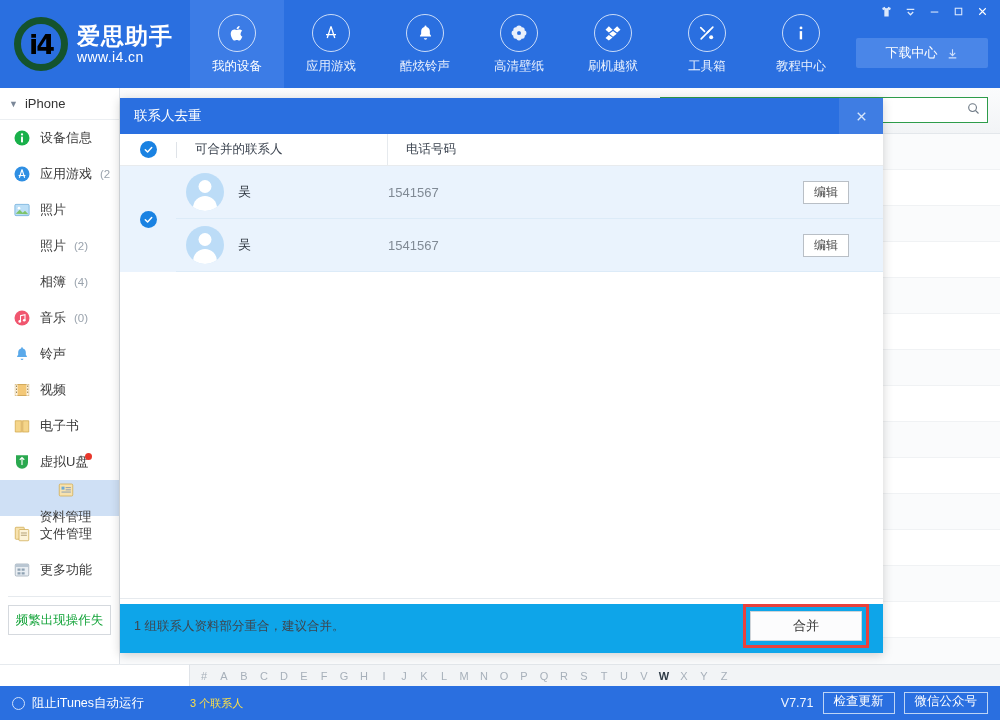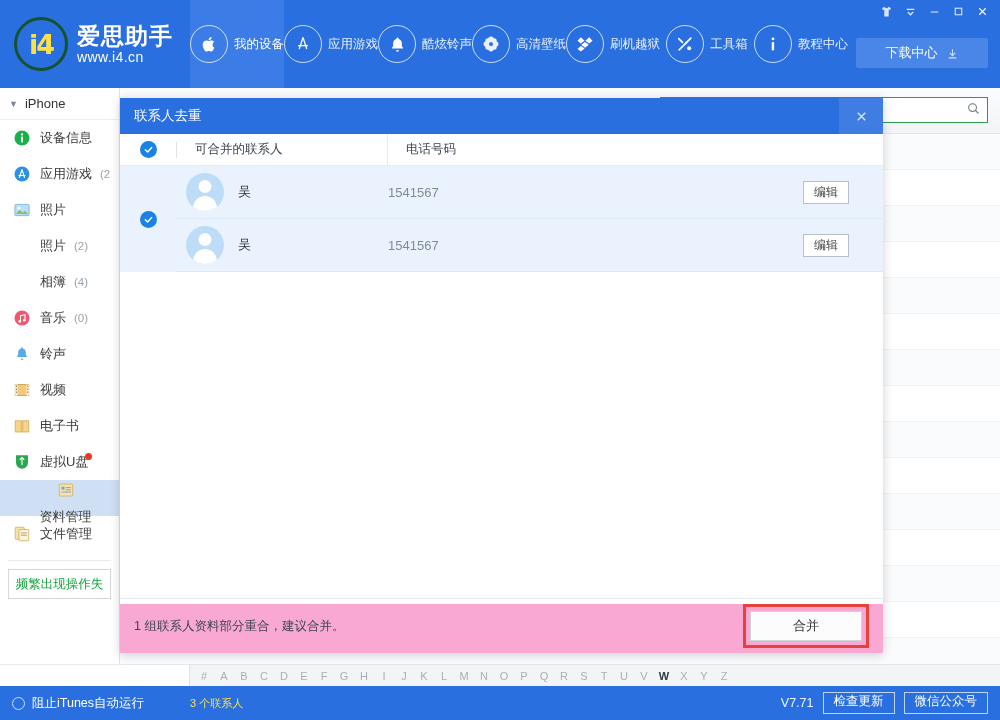--- a/index.html
+++ b/index.html
@@ -21,34 +21,34 @@
     background: #2a6fe0;
     display: flex; align-items: stretch;
   }
   .brand {
     width: 190px; height: 88px;
     display: flex; align-items: center; gap: 9px;
     padding-left: 14px;
   }
   .brand-logo {
     width: 54px; height: 54px; border-radius: 50%;
-    border: 3px solid #14532d;
+    border: 7px solid #14532d;
     display: flex; align-items: center; justify-content: center;
-    color: #fde047; font-size: 27px; font-weight: bold;
+    color: #000000; font-size: 27px; font-weight: bold;
     letter-spacing: -2px;
     font-family: "DejaVu Sans", sans-serif;
   }
   .brand-text { color: #fff; line-height: 1.05; }
   .brand-cn { font-size: 23px; font-weight: bold; letter-spacing: 1px; }
   .brand-url { font-size: 14px; letter-spacing: 0.4px; margin-top: 2px; }
 
   .navitems { display: flex; align-items: stretch; height: 88px; }
   .navitem {
     width: 94px; height: 88px;
-    display: flex; flex-direction: row; align-items: center;
+    display: flex; flex-direction: column; align-items: center;
     justify-content: center; gap: 6px;
     color: #eaf1fd; font-size: 12.5px;
     cursor: pointer;
   }
   .navitem.active { background: #3c7ce6; color: #fff; }
   .navicon {
     width: 38px; height: 38px; border-radius: 50%;
     border: 1.4px solid rgba(255,255,255,.75);
     display: flex; align-items: center; justify-content: center;
     color: #fff;
@@ -191,21 +191,21 @@
   .sb-btn {
     height: 22px; padding: 0 10px;
     border: 1px solid #bcd4f5; color: #fff; font-size: 12.5px;
     display: flex; align-items: flex-start; cursor: pointer;
   }
 
   
   .modal-wrap {
     position: absolute; left: 120px; top: 98px;
     width: 763px; height: 555px;
-    background: #f9a8d4;
+    background: #0ea5e9;
     box-shadow: 0 2px 10px rgba(0,0,0,.18);
   }
   .modal-title {
     height: 36px; background: #2a6fe0; color: #fff;
     display: flex; align-items: center;
     padding-left: 14px; font-size: 13.5px;
     position: relative;
   }
   .modal-close {
     position: absolute; right: 0; top: 0;
@@ -548,20 +548,33 @@
         <svg width="18" height="18" viewBox="0 0 24 24">
             <rect x="3" y="3" width="12" height="16" rx="1" fill="#f7e2ae" stroke="#cfa94f" stroke-width="1"></rect>
             <rect x="8" y="6" width="13" height="15" rx="1" fill="#fdf3d9" stroke="#cfa94f" stroke-width="1"></rect>
             <rect x="10.5" y="10" width="8" height="1.3" fill="#b3a076"></rect>
             <rect x="10.5" y="13" width="8" height="1.3" fill="#b3a076"></rect>
           </svg>
       </span>
       <span>文件管理</span>
     </div>
 
+    <div class="side-item">
+      <span class="si-icon">
+        <svg width="18" height="18" viewBox="0 0 24 24">
+            <rect x="3" y="4" width="18" height="16" rx="1.5" fill="#e9eef3" stroke="#9aa7b3" stroke-width="1"></rect>
+            <rect x="3" y="4" width="18" height="4" fill="#b9c6d2"></rect>
+            <rect x="6" y="10" width="4" height="3" fill="#8fa2b3"></rect>
+            <rect x="11.5" y="10" width="4" height="3" fill="#8fa2b3"></rect>
+            <rect x="6" y="15" width="4" height="3" fill="#8fa2b3"></rect>
+            <rect x="11.5" y="15" width="4" height="3" fill="#8fa2b3"></rect>
+          </svg>
+      </span>
+      <span>更多功能</span>
+    </div>
 
     <div class="side-sep"></div>
 
     <div class="side-btn">
       <span>频繁出现操作失</span>
     </div>
   </div>
 
   <div class="content">
     <div class="content-toolbar">

